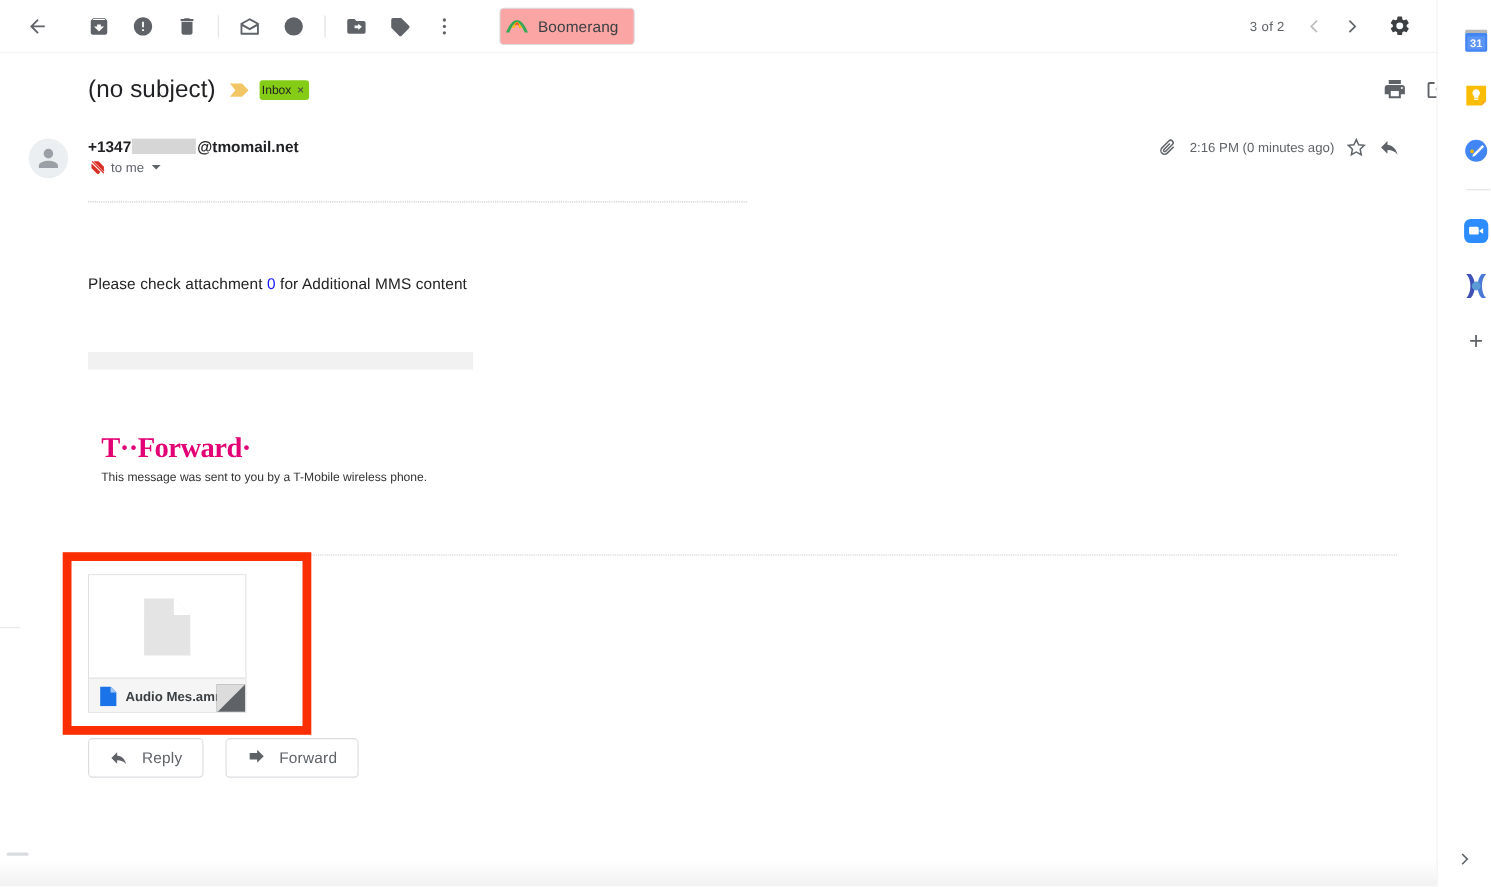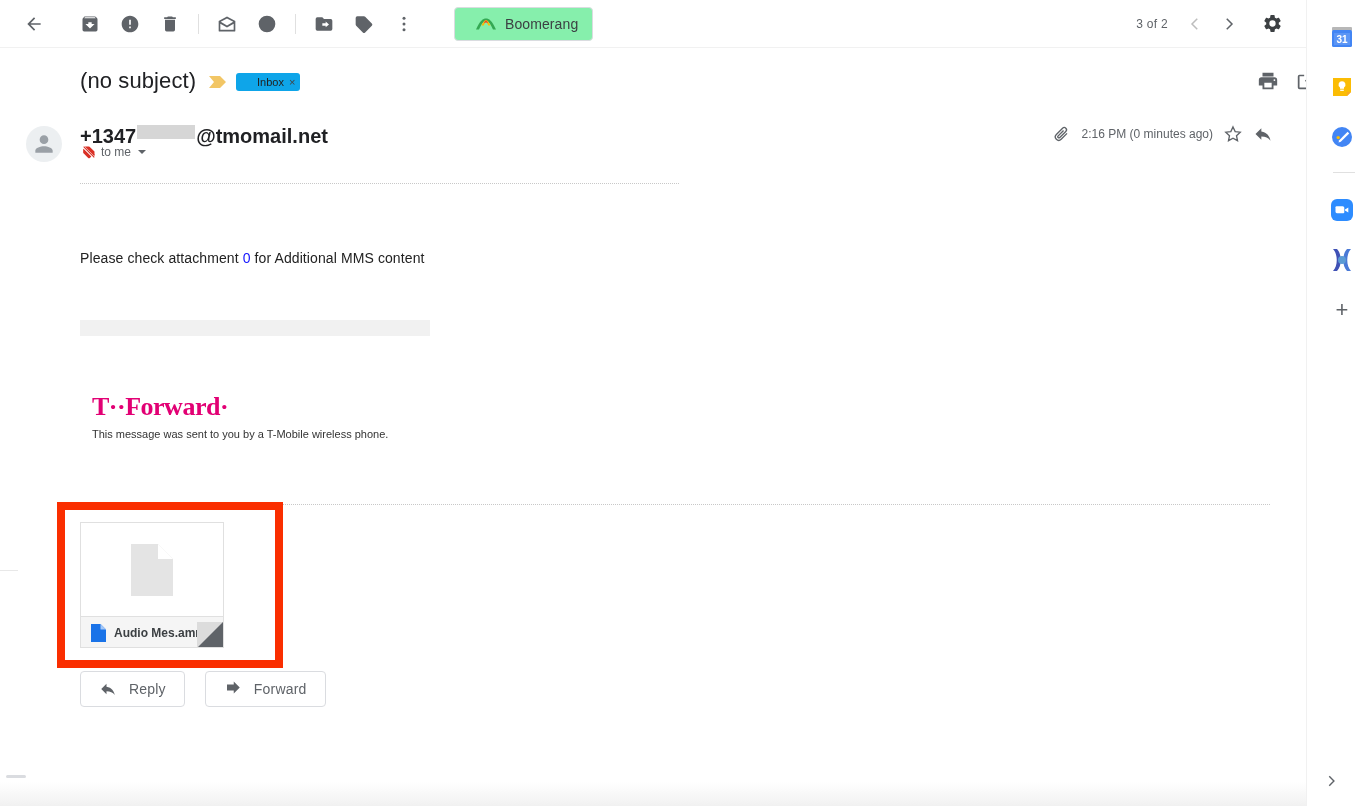--- a/index.html
+++ b/index.html
@@ -27,23 +27,23 @@
     display: flex; align-items: center; justify-content: center;
     border-radius: 50%;
     cursor: pointer;
     color: #5f6368;
   }
   .tb-sep { width: 1px; height: 20px; background: #e0e0e0; margin: 0 8px; }
   .tb-spacer { flex: 1; }
 
   .boomerang-btn {
     display: flex; align-items: center; gap: 8px;
-    height: 34px; padding: 0 14px 0 20px;
+    height: 34px; padding: 0 14px 0 4px;
     border: 1px solid #dadce0; border-radius: 4px;
-    background: #86efac; cursor: pointer;
+    background: #fca5a5; cursor: pointer;
     margin-left: 30px;
   }
   .boomerang-btn .lbl {
     font-size: 14px; color: #3c4043; letter-spacing: .1px;
   }
 
   .pager {
     font-size: 12px; color: #5f6368; letter-spacing: .3px;
     margin-right: 10px; white-space: nowrap;
   }
@@ -58,40 +58,40 @@
     position: absolute; left: 80px; top: 68px;
     font-size: 22px; color: #202124; letter-spacing: .1px;
     white-space: nowrap;
   }
   .imp-marker {
     position: absolute; left: 209px; top: 74px;
     width: 18px; height: 16px;
   }
   .label-chip {
     position: absolute; left: 236px; top: 73px;
-    height: 18px; padding: 0 5px 0 21px;
-    background: #0ea5e9; border-radius: 3px;
+    height: 18px; padding: 0 5px 0 2px;
+    background: #84cc16; border-radius: 3px;
     display: flex; align-items: center; gap: 5px;
     font-size: 11px; color: #222; cursor: pointer;
   }
   .label-chip .x { font-size: 11px; color: #444; line-height: 1; }
 
   .hdr-icons { position: absolute; right: 36px; top: 70px; display: flex; gap: 14px; }
   .hdr-icon { width: 24px; height: 24px; color: #5f6368; cursor: pointer; }
 
   .avatar {
     position: absolute; left: 26px; top: 126px;
     width: 36px; height: 36px; border-radius: 50%;
     background: #eceff1;
     display: flex; align-items: center; justify-content: center;
   }
   .sender {
     position: absolute; left: 80px; top: 125px;
-    font-size: 20px; font-weight: bold; color: #202124;
-    display: flex; white-space: nowrap;
+    font-size: 14px; font-weight: bold; color: #202124;
+    display: flex; align-items: center; white-space: nowrap;
   }
   .redact {
     display: inline-block; width: 58px; height: 14px;
     background: #d6d6d6; margin: 0 1px; vertical-align: middle;
   }
   .tome {
     position: absolute; left: 82px; top: 145px;
     display: flex; align-items: center; gap: 5px;
     font-size: 12px; color: #5f6368;
   }

